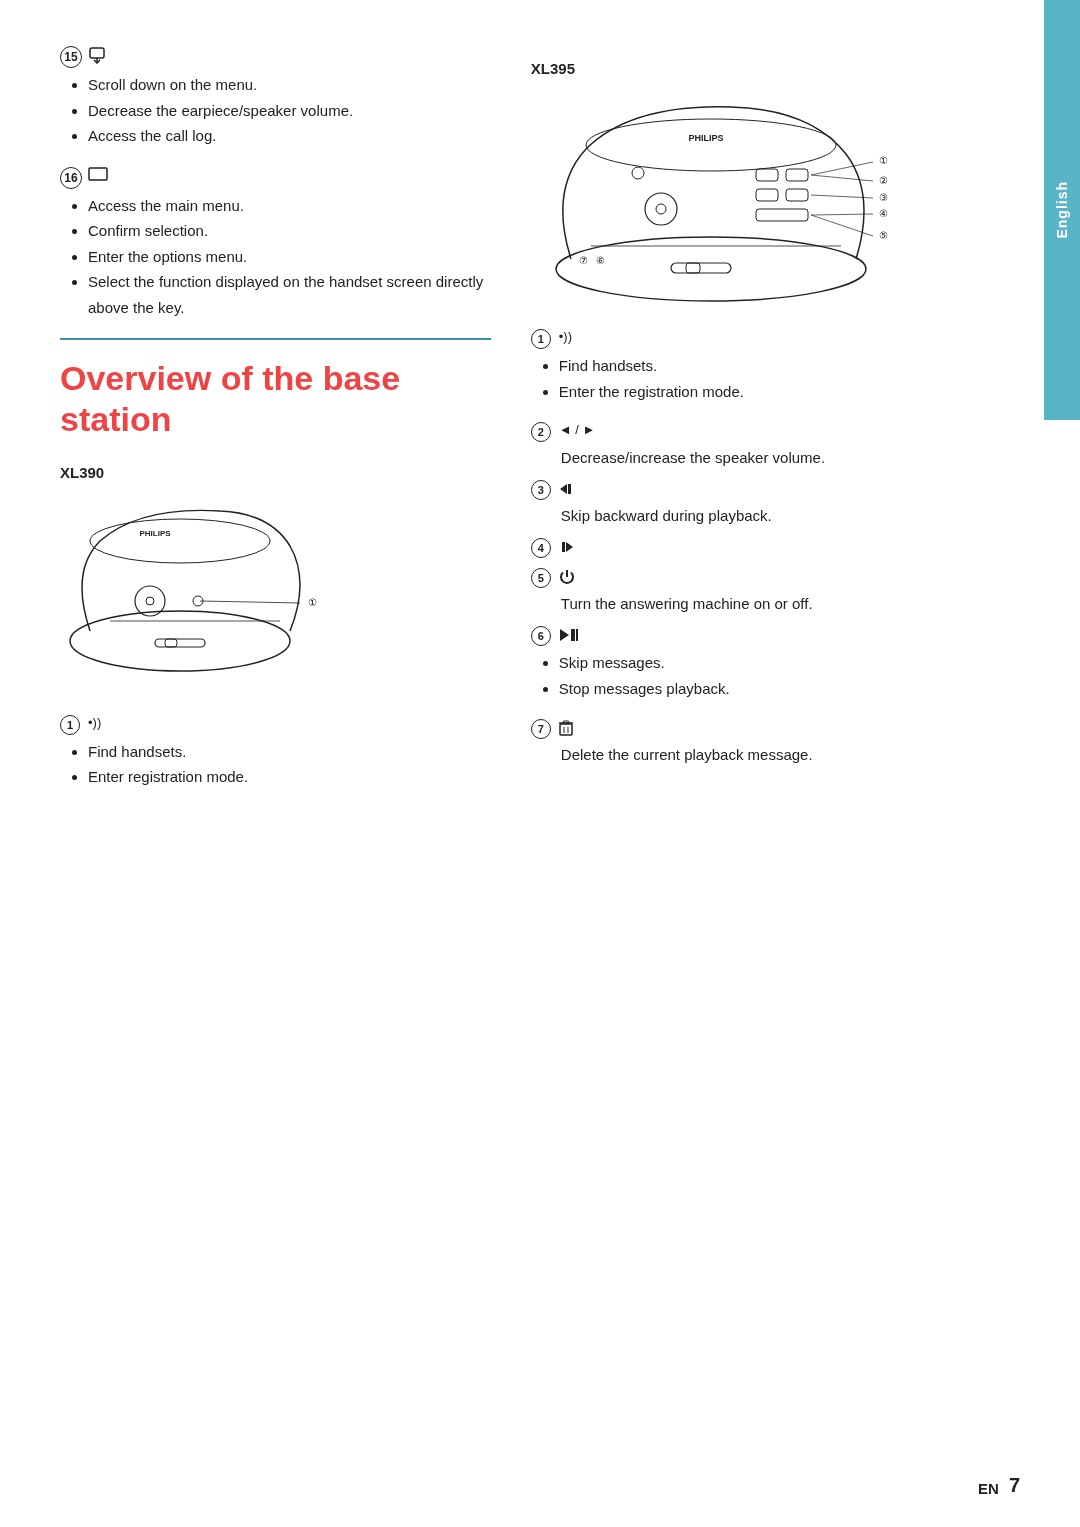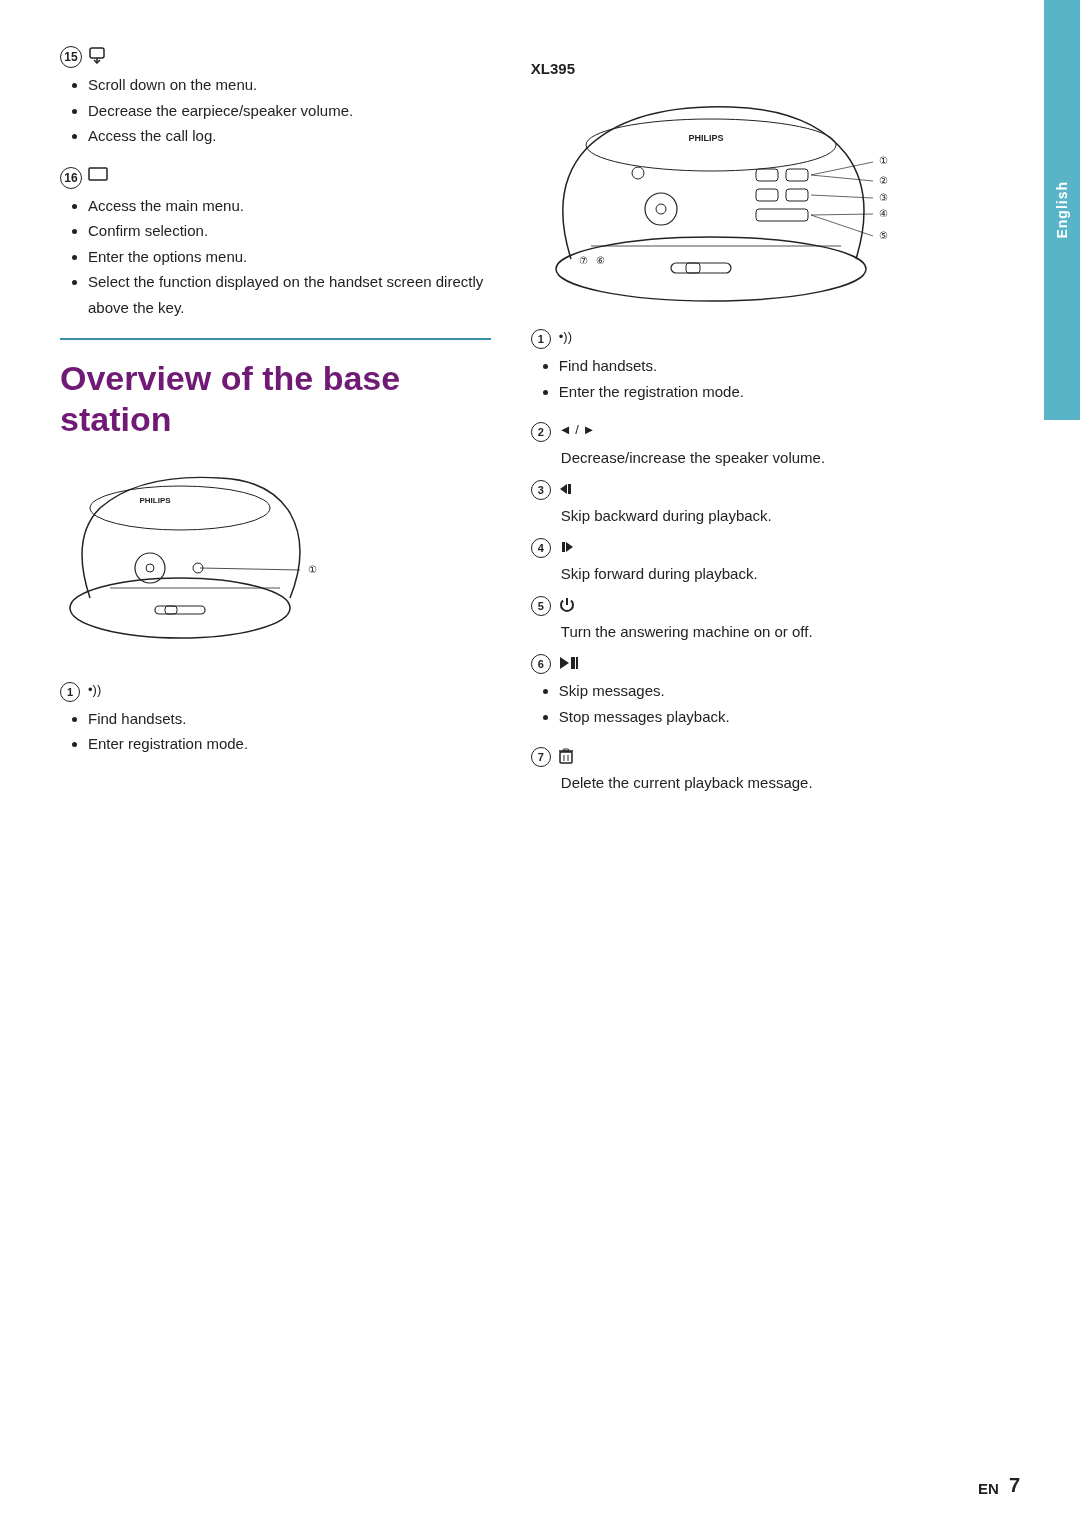--- a/index.html
+++ b/index.html
@@ -97,21 +97,21 @@
 
     
     .divider {
       border: none;
       border-top: 2.5px solid #3a8fa8;
       margin: 18px 0 18px 0;
     }
 
     
     .section-heading {
-      color: #701a75;
+      color: #ef4444;
       font-size: 34px;
       font-weight: bold;
       line-height: 1.2;
       margin-bottom: 18px;
     }
 
     
     .model-label {
       font-size: 15px;
       font-weight: bold;
@@ -214,20 +214,21 @@
       <li>Access the main menu.</li>
       <li>Confirm selection.</li>
       <li>Enter the options menu.</li>
       <li>Select the function displayed on the handset screen directly above the key.</li>
     </ul>
 
     <hr class="divider">
 
     <h2 class="section-heading">Overview of the base station</h2>
 
+    <div class="model-label">XL390</div>
 
     <div class="device-drawing">
       <svg width="260" height="200" viewBox="0 0 260 200">
 
         <ellipse cx="120" cy="150" rx="110" ry="30" fill="none" stroke="#222" stroke-width="1.5"></ellipse>
 
         <path d="M30,140 Q10,80 40,50 Q80,15 160,20 Q210,22 230,55 Q250,90 230,140" fill="none" stroke="#222" stroke-width="1.5"></path>
 
         <ellipse cx="120" cy="50" rx="90" ry="22" fill="none" stroke="#222" stroke-width="1"></ellipse>
 
@@ -336,21 +337,20 @@
 
     <div class="feature-item">
       <span class="circle-num-small">4</span>
       <span class="item-icon" style="font-size:14px; margin-left:2px;">
         <svg width="16" height="14" viewBox="0 0 16 14" style="vertical-align:middle;">
           <polygon points="7,2 14,7 7,12" fill="#222"></polygon>
           <rect x="3" y="2" width="3" height="10" fill="#222"></rect>
         </svg>
       </span>
     </div>
-    <div class="feature-desc" style="padding-left:30px; margin-bottom:8px;">Skip forward during playback.</div>
 
     <div class="feature-item">
       <span class="circle-num-small">5</span>
       <span class="item-icon" style="font-size:14px; margin-left:2px;">
         <svg width="16" height="16" viewBox="0 0 16 16" style="vertical-align:middle;">
           <path d="M8,1 L8,8" stroke="#222" stroke-width="2" fill="none"></path>
           <path d="M4,3.5 A6,6 0 1,0 12,3.5" stroke="#222" stroke-width="2" fill="none"></path>
         </svg>
       </span>
     </div>

